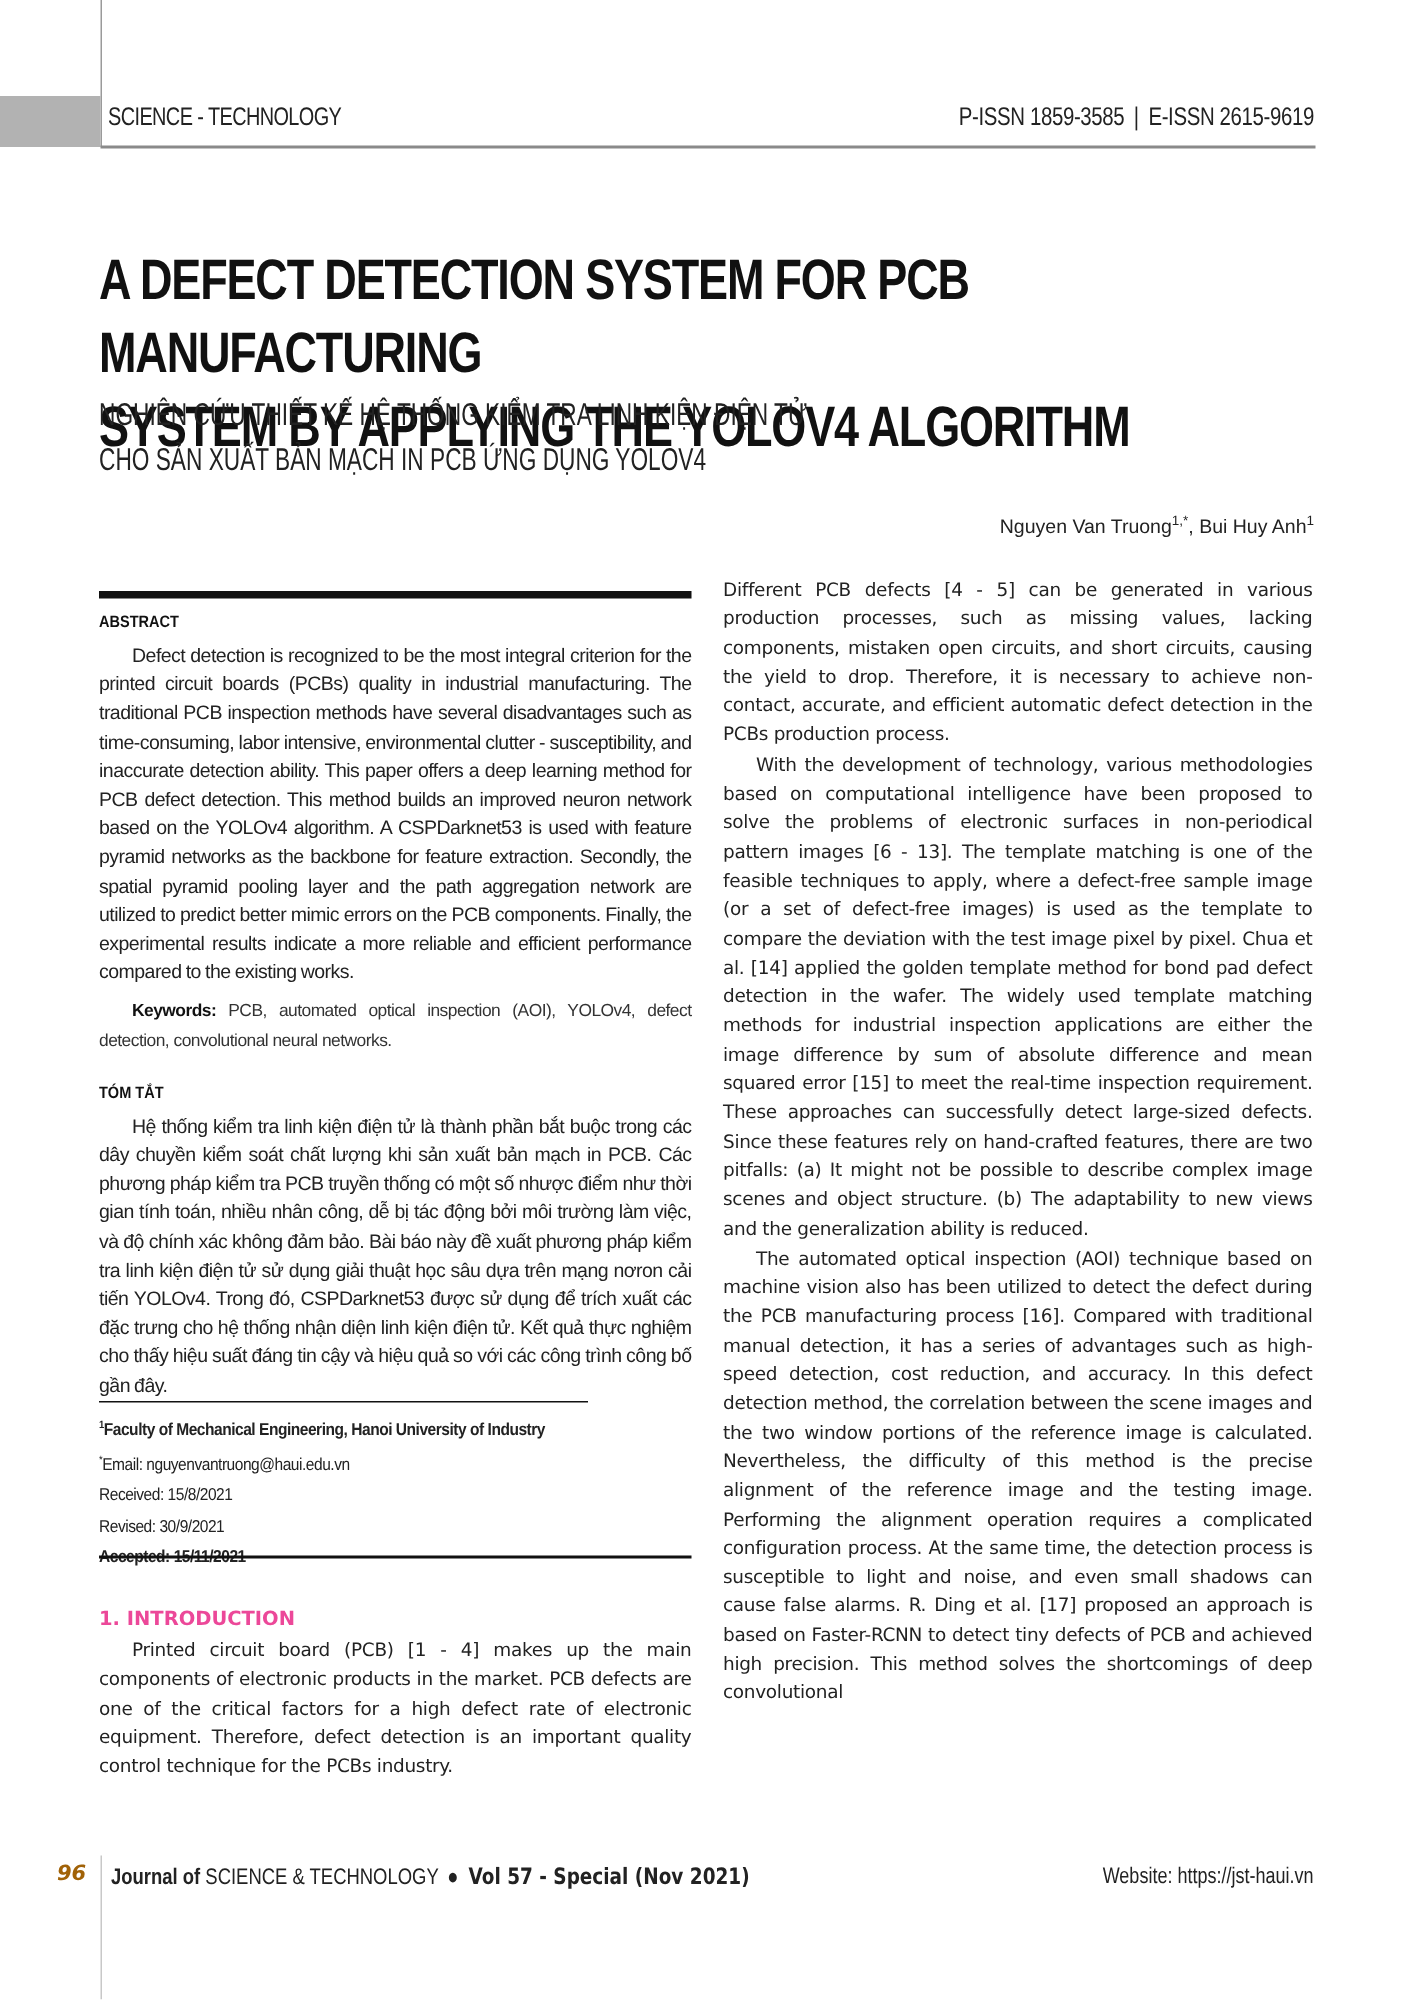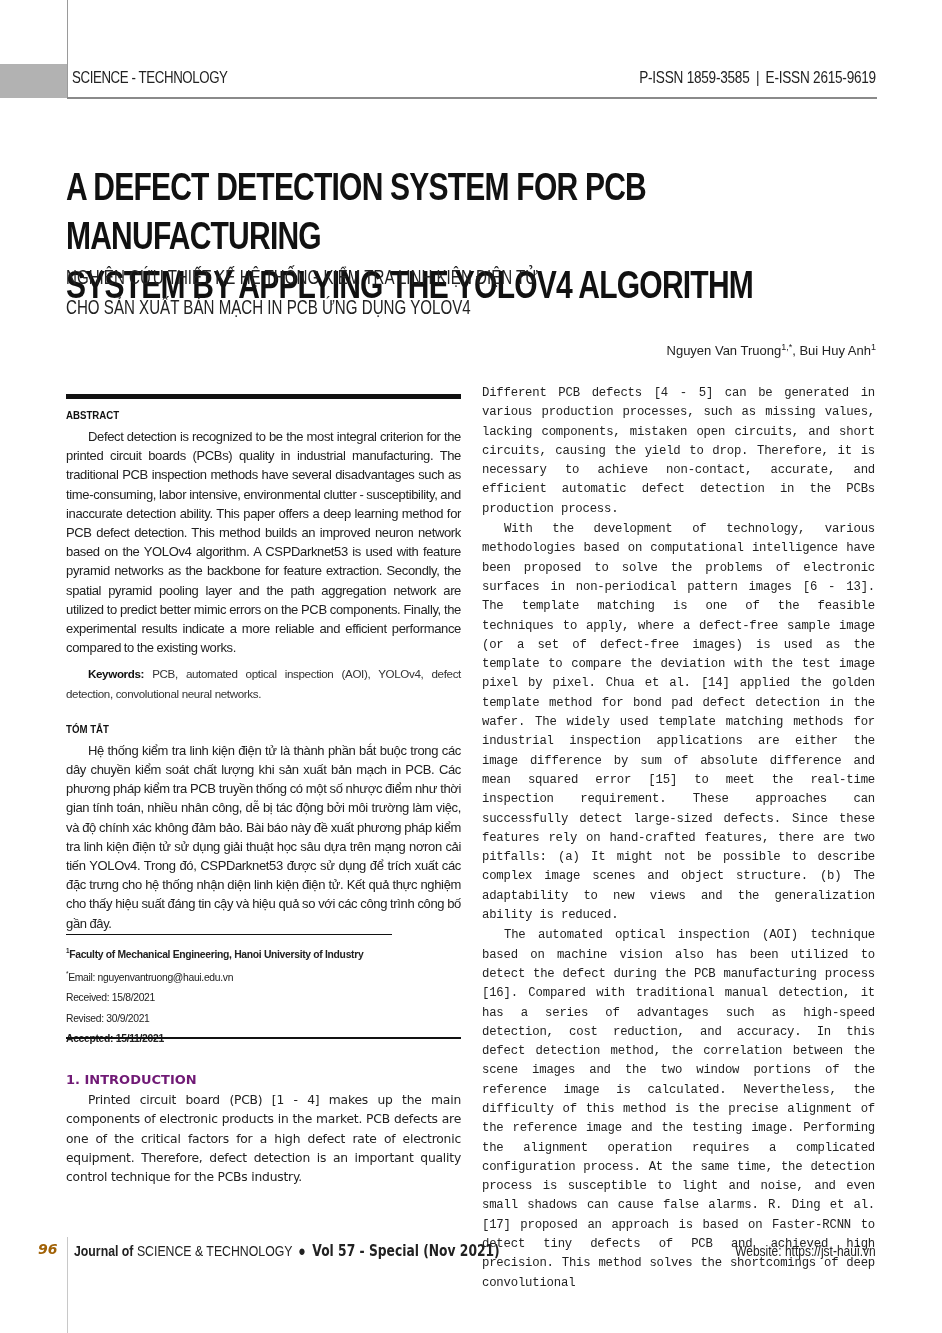--- a/index.html
+++ b/index.html
@@ -25,26 +25,26 @@
   .kw b { color: #111; }
   .tomtat-head { margin-top: 20px; }
 
   .affil-box { position: absolute; left: 66px; top: 934px; width: 326px; border-top: 1px solid #111; padding-top: 6px; }
   .affil-box-bottom { position: absolute; left: 66px; top: 1037px; width: 395px; height: 2px; background: #111; }
   .affil-line { font-family: "Liberation Sans", sans-serif; font-size: 11.5px; line-height: 20.3px; color: #222; letter-spacing: -0.35px; transform: scaleX(0.9); transform-origin: left top; white-space: nowrap; }
   .affil-line.bold { font-weight: bold; }
   .affil-line sup { font-size: 7px; }
 
   .intro { position: absolute; left: 66px; top: 1072px; width: 395px; }
-  .intro-head { font-family: "DejaVu Sans", sans-serif; font-weight: bold; font-size: 13px; color: #701a75; margin-bottom: 4px; }
+  .intro-head { font-family: "DejaVu Sans", sans-serif; font-weight: bold; font-size: 13px; color: #ec4899; margin-bottom: 4px; }
   .body-text { font-family: "DejaVu Sans", sans-serif; font-size: 12.3px; line-height: 19.3px; text-align: justify; color: #222; letter-spacing: -0.2px; }
   .body-text p { margin: 0; text-indent: 22px; }
   .body-text p.noindent { text-indent: 0; }
 
-  .right-col { position: absolute; left: 482px; top: 384px; width: 393px; font-family: Liberation Mono, monospace; }
+  .right-col { position: absolute; left: 482px; top: 384px; width: 393px; }
   .right-col p + p { margin-top: 1px; }
 
   .footer { position: absolute; left: 0; top: 1237px; width: 942px; height: 30px; }
   .footer-page { position: absolute; left: 38px; top: 4px; font-family: "DejaVu Sans", sans-serif; font-weight: bold; font-size: 14px; color: #a16207; font-style: italic; }
   .footer-vline { position: absolute; left: 67px; top: 1237px; width: 1px; height: 96px; background: #c8c8c8; }
   .footer-journal { position: absolute; left: 74px; top: 5px; font-family: "Liberation Sans", sans-serif; font-size: 15px; color: #222; white-space: nowrap; transform: scaleX(0.82); transform-origin: left top; }
   .footer-journal .bold { font-weight: bold; }
   .footer-journal .bullet { margin: 0 3px; }
   .footer-vol { font-family: "DejaVu Sans", sans-serif; font-weight: bold; font-size: 15px; }
   .footer-web { position: absolute; right: 66px; top: 5px; font-family: "Liberation Sans", sans-serif; font-size: 15px; color: #222; white-space: nowrap; transform: scaleX(0.8); transform-origin: right top; }

